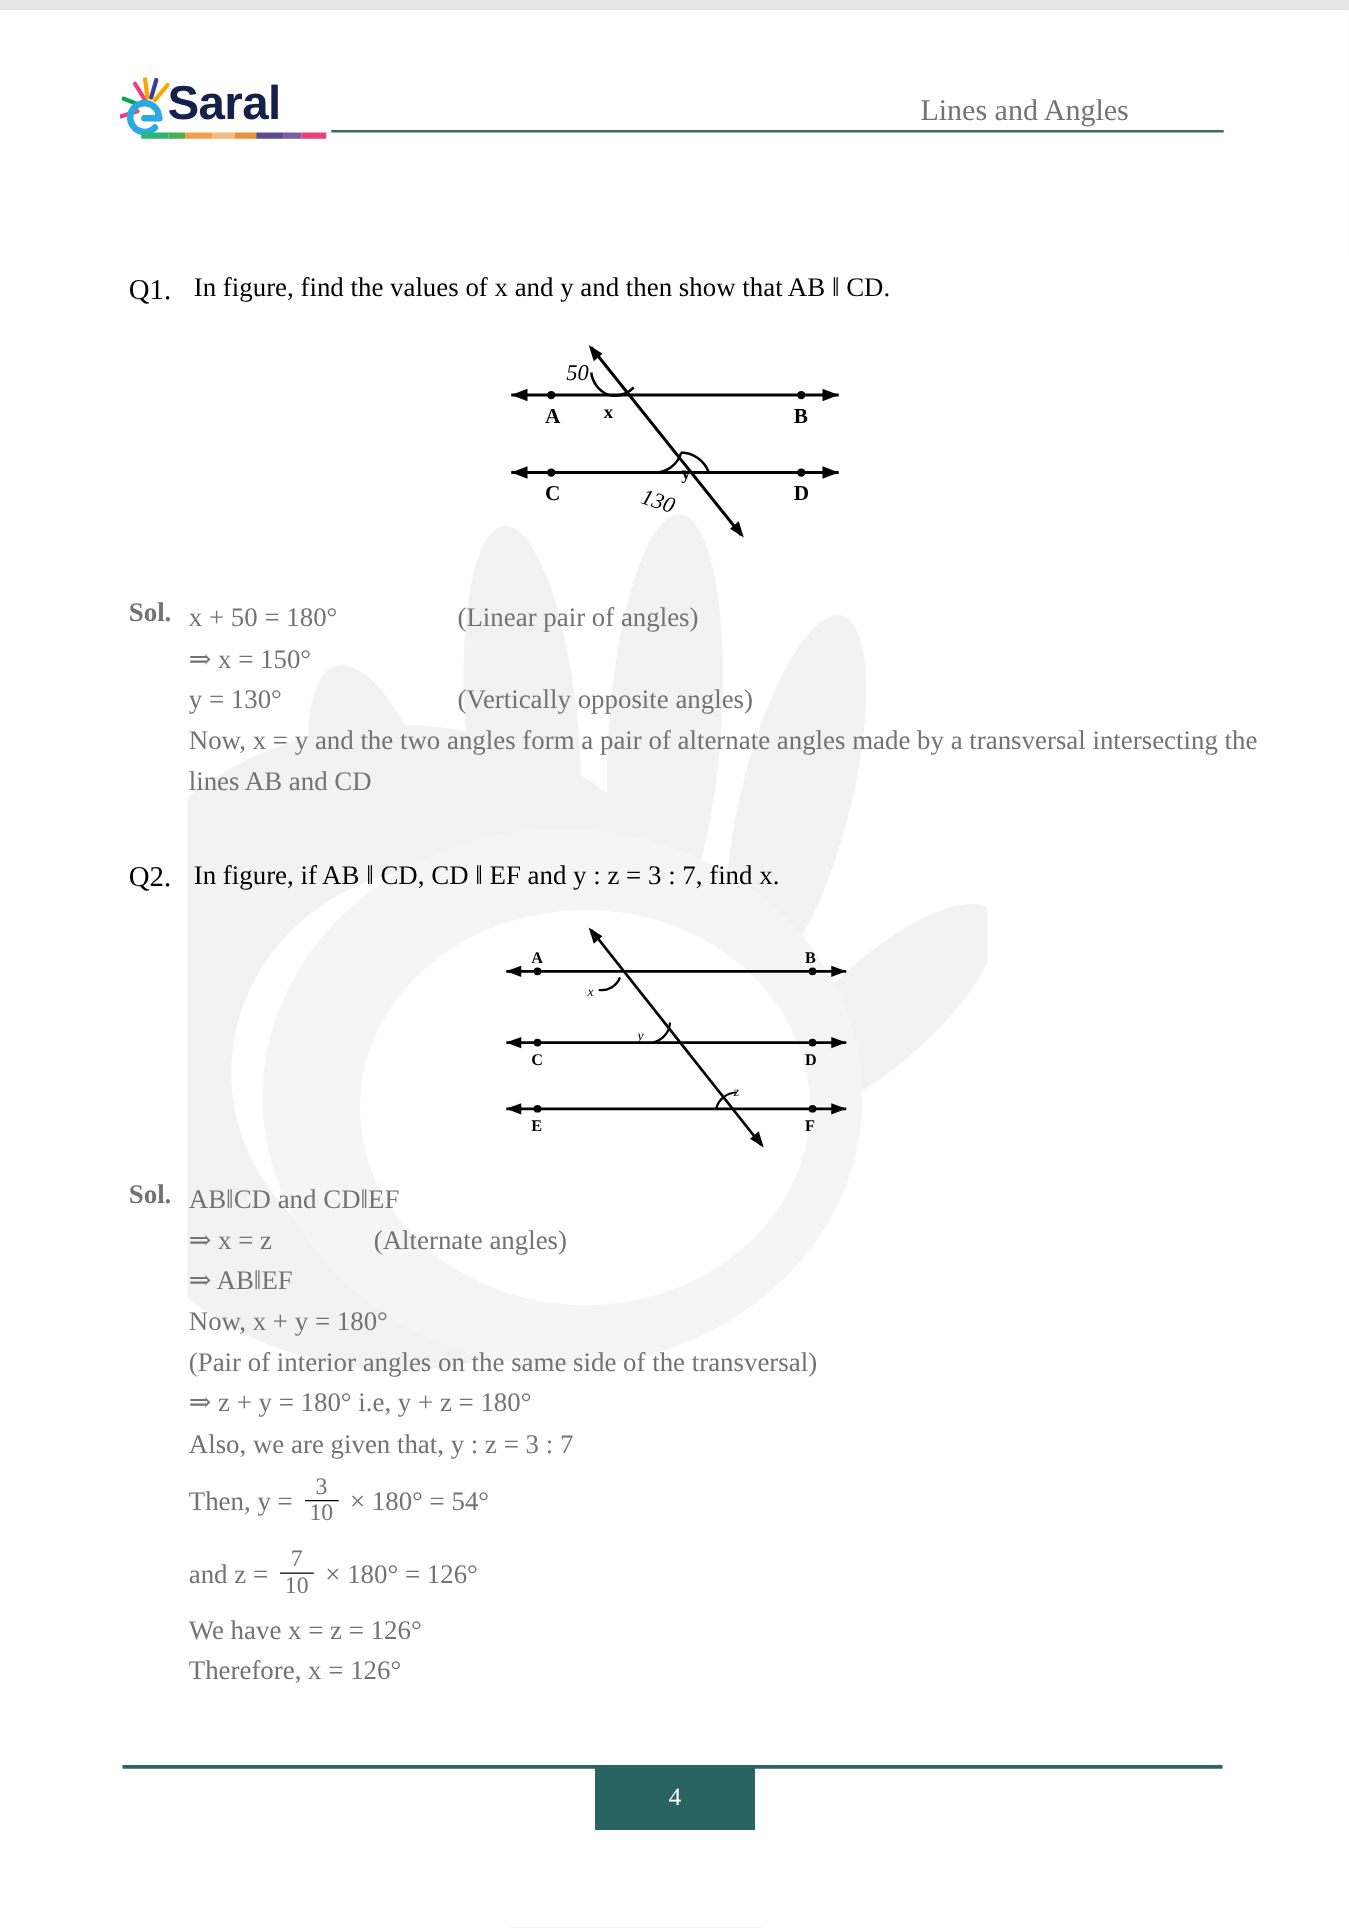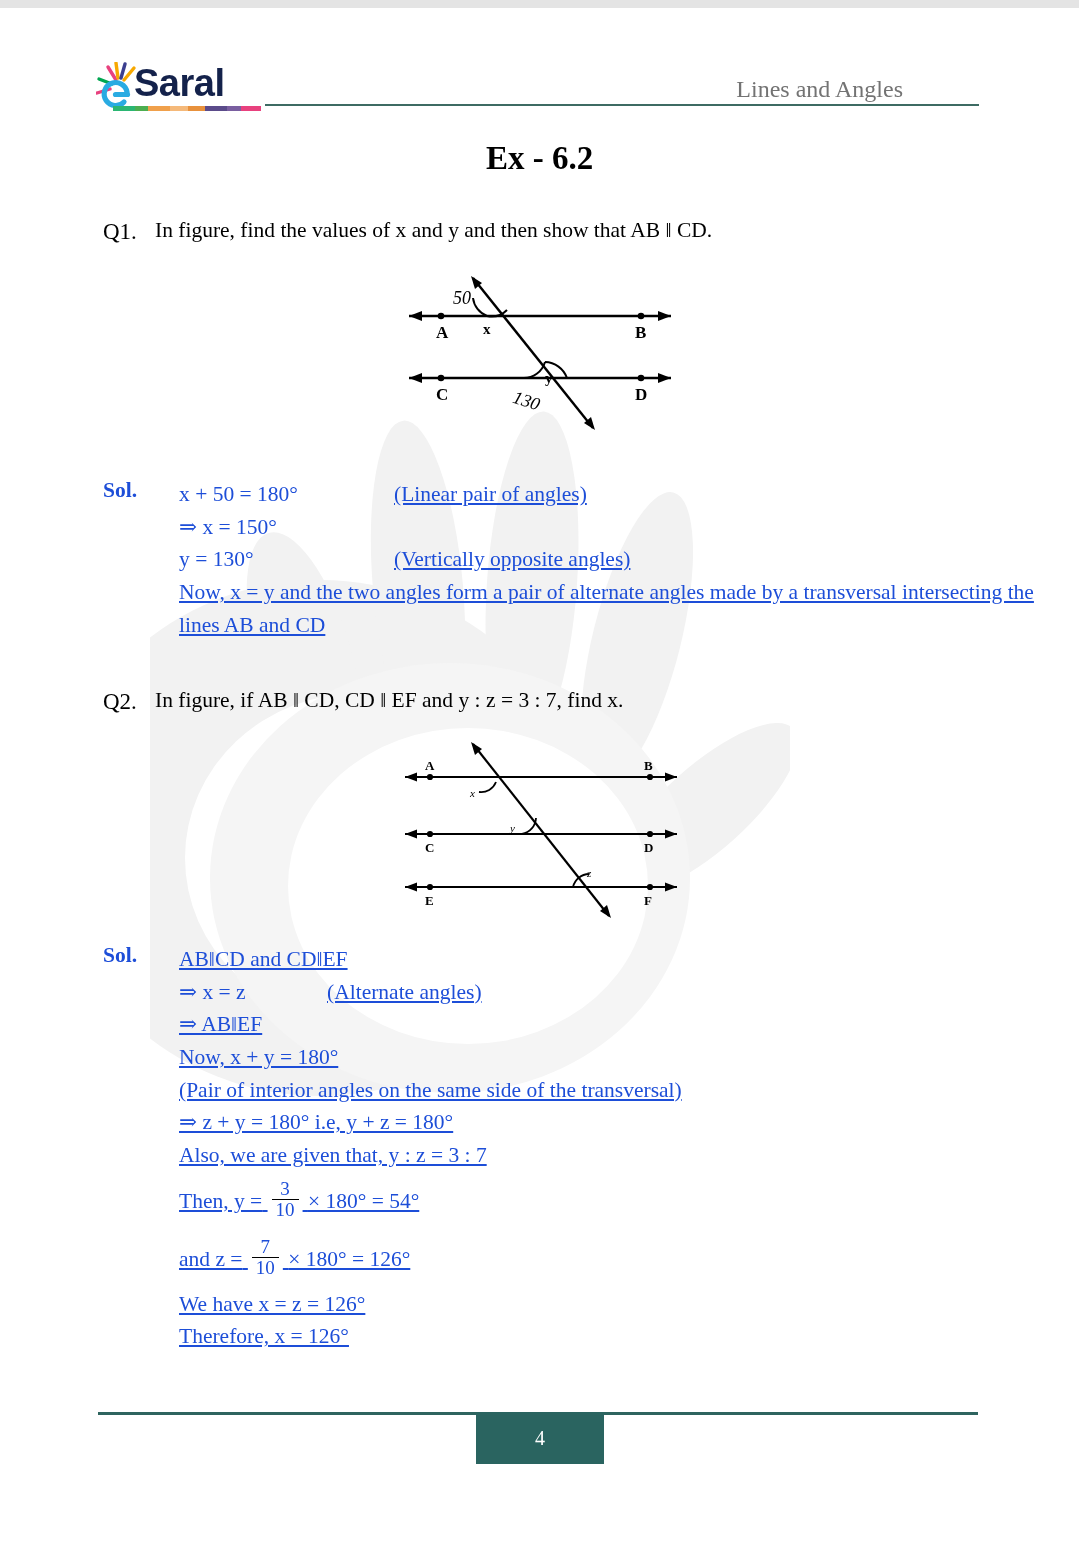--- a/index.html
+++ b/index.html
@@ -131,30 +131,29 @@
   }
   .qtext {
     margin-left: 52px;
     display: block;
   }
   .solblock {
     position: absolute;
     left: 103px;
     width: 905px;
     font-size: 21.5px;
-    color: #1d4ed8;
-    text-decoration: underline;
+    color: #737373;
   }
   .sollabel {
     position: absolute;
     left: 0; top: 0;
     font-weight: bold;
   }
   .solbody {
-    margin-left: 76px;
+    margin-left: 48px;
   }
   .line {
     display: block;
     white-space: nowrap;
     line-height: 1.52;
   }
   .line.wrapline { white-space: normal; }
   .col2 {
     display: inline-block;
     width: 215px;
@@ -266,21 +265,20 @@
         <span style="flex:1.0;background:#5b4b8a"></span>
         <span style="flex:0.6;background:#7a5fa0"></span>
         <span style="flex:0.9;background:#e8417e"></span>
       </div>
     </div>
 
     <div class="header-rule"></div>
     <div class="header-title">Lines and Angles</div>
   </div>
 
-  <div class="doc-title">Ex - 6.2</div>
 
   <div class="content">
 
     <div class="qrow" style="top:207px;">
       <span class="qlabel">Q1.</span>
       <span class="qtext">In figure, find the values of x and y and then show that AB ‖ CD.</span>
     </div>
 
     <svg class="figure" style="left:395px; top:262px;" width="290" height="165" viewBox="0 0 290 165">
       <g stroke="#000" stroke-width="2.4" fill="none">

